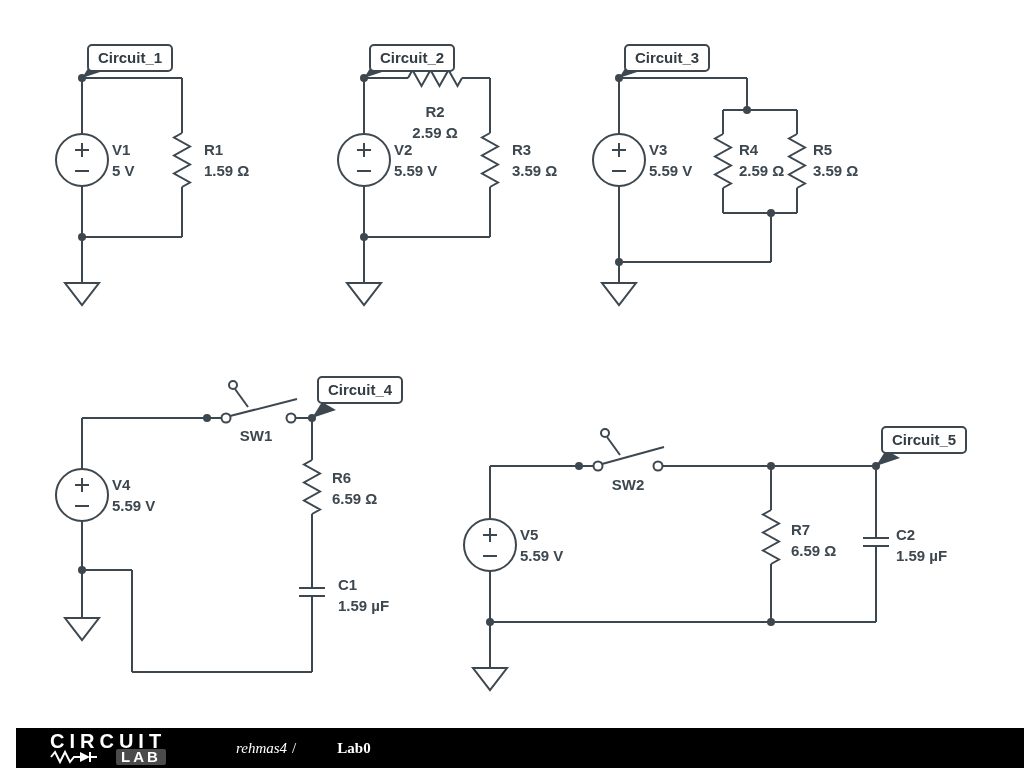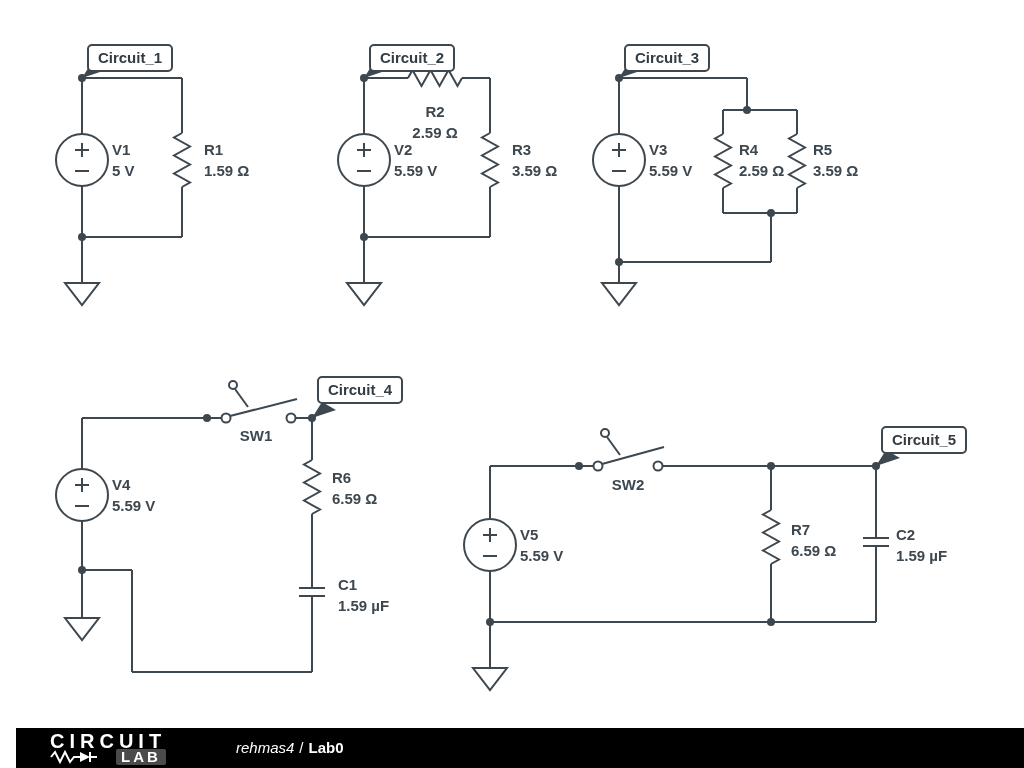--- a/index.html
+++ b/index.html
@@ -20,23 +20,23 @@
 
   
   .footer { position:absolute; left:16px; top:728px; width:1024px; height:40px;
             background:#000000; color:#ffffff; display:flex; align-items:center; }
   .logo { margin-left:34px; width:140px; }
   .logo-top { font-weight:bold; font-size:20px; letter-spacing:5px; color:#ffffff; line-height:18px; }
   .logo-bottom { display:flex; align-items:center; gap:0; margin-top:-1px; }
   .logo-lab { font-weight:bold; font-size:15px; letter-spacing:3px; color:#ffffff;
               background:#4b4b4b; padding:0 5px; border-radius:2px; line-height:16px; }
   .footer-text { margin-left:46px; font-size:15px; line-height:18px; }
-  .ft-line { display:flex; gap:5px; }
+  .ft-line { display:flex; gap:5px;font-family:Liberation Serif, serif; }
   .user { font-style:italic; }
-  .proj { font-weight:bold; }
+  .proj { font-weight:bold;margin-left:36px; }
   .url  { font-weight:bold; }
 </style>
 </head>
 <body>
 
 <div class="stage">
 
 <svg width="1024" height="728" viewBox="0 0 1024 728">
 
   <g>

